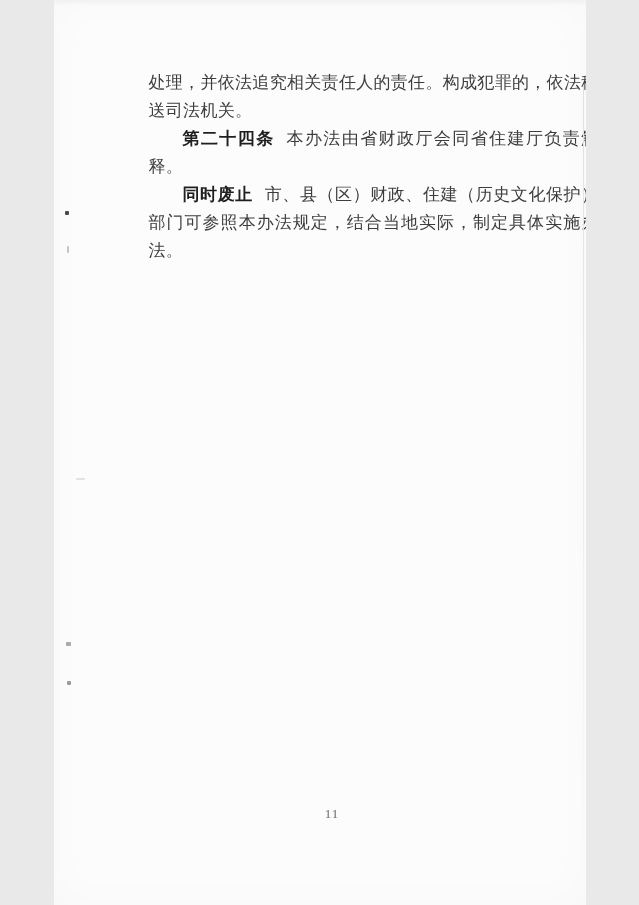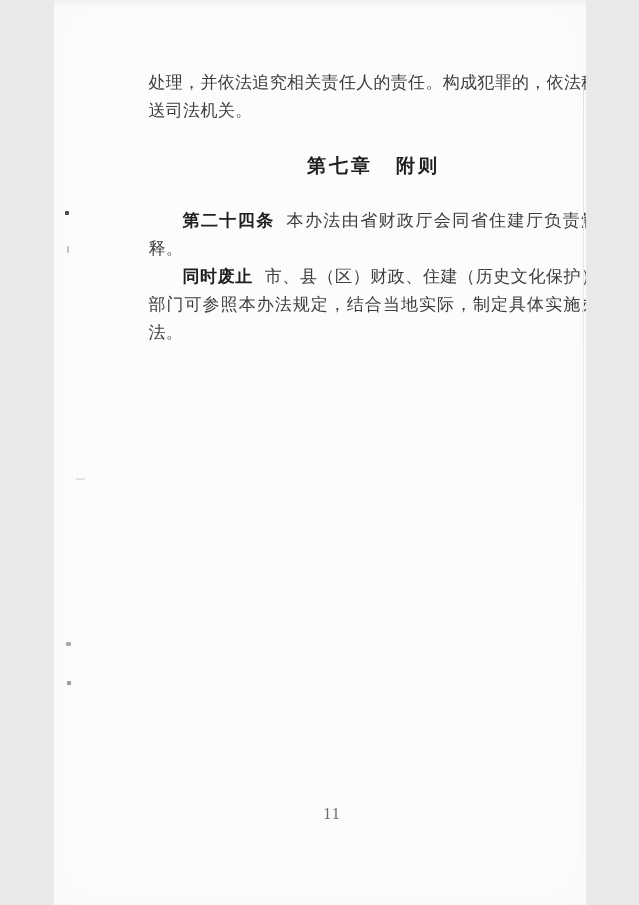--- a/index.html
+++ b/index.html
@@ -62,21 +62,21 @@
   .chapter-gap {
     display: inline-block;
     width: 23px;
   }
   .page-number {
     position: absolute;
     left: 0;
     right: 0;
     top: 806px;
     text-align: center;
-    font-size: 16px;
+    font-size: 13px;
     line-height: 16px;
     letter-spacing: 1px;
     color: var(--page-number-color, #6b6b6b);
     padding-left: 25px;
   }
   .scan-speck {
     position: absolute;
     border-radius: 1px;
     pointer-events: none;
   }
@@ -97,21 +97,20 @@
 </style>
 </head>
 <body>
 
 <div class="page">
 
   <div class="content">
 
     <p class="para">处理，并依法追究相关责任人的责任。构成犯罪的，依法移送司法机关。</p>
 
-    <h2 class="chapter"><span>第七章</span><span class="chapter-gap"></span><span>附则</span></h2>
 
     <p class="para article"><span class="article-label">第二十四条</span><span>本办法由省财政厅会同省住建厅负责解释。</span></p>
 
     <p class="para article"><span class="article-label">同时废止</span><span>市、县（区）财政、住建（历史文化保护）部门可参照本办法规定，结合当地实际，制定具体实施办法。</span></p>
 
 
   </div>
 
   <div class="page-number">11</div>
 

